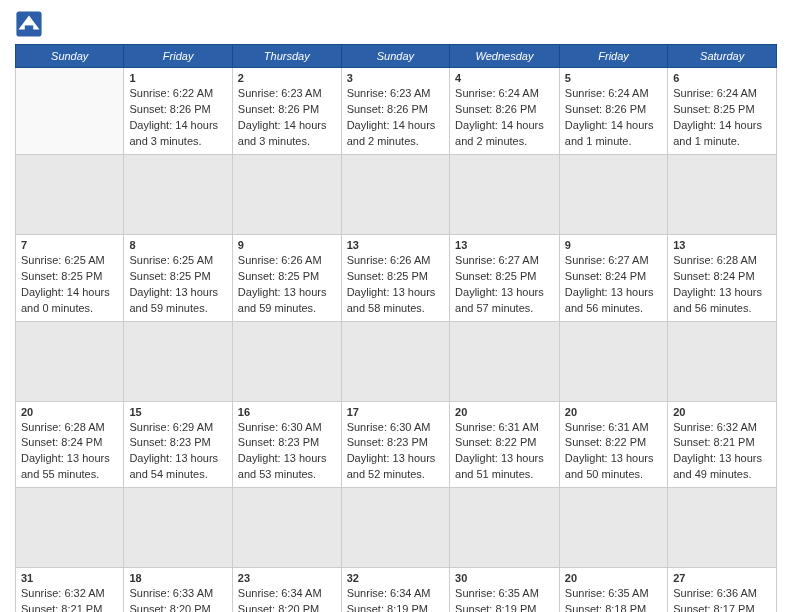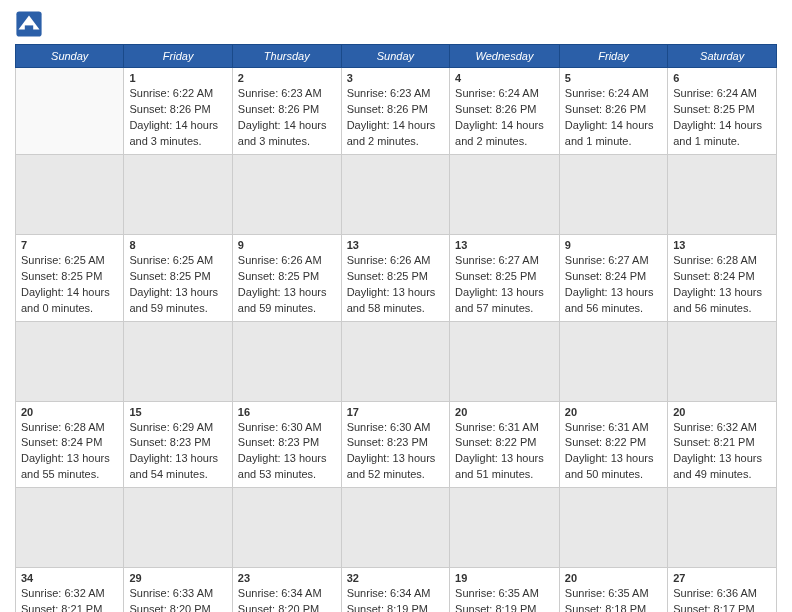--- a/index.html
+++ b/index.html
@@ -242,37 +242,37 @@
           <td></td>
           <td></td>
           <td></td>
           <td></td>
           <td></td>
           <td></td>
           <td></td>
         </tr>
         <tr>
           <td>
-            <div class="day-number">34</div>
+            <div class="day-number">31</div>
             <div class="day-info">Sunrise: 6:32 AM<br>Sunset: 8:21 PM<br>Daylight: 13 hours and 48 minutes.</div>
           </td>
           <td>
-            <div class="day-number">29</div>
+            <div class="day-number">18</div>
             <div class="day-info">Sunrise: 6:33 AM<br>Sunset: 8:20 PM<br>Daylight: 13 hours and 47 minutes.</div>
           </td>
           <td>
             <div class="day-number">23</div>
             <div class="day-info">Sunrise: 6:34 AM<br>Sunset: 8:20 PM<br>Daylight: 13 hours and 46 minutes.</div>
           </td>
           <td>
             <div class="day-number">32</div>
             <div class="day-info">Sunrise: 6:34 AM<br>Sunset: 8:19 PM<br>Daylight: 13 hours and 45 minutes.</div>
           </td>
           <td>
-            <div class="day-number">19</div>
+            <div class="day-number">30</div>
             <div class="day-info">Sunrise: 6:35 AM<br>Sunset: 8:19 PM<br>Daylight: 13 hours and 43 minutes.</div>
           </td>
           <td>
             <div class="day-number">20</div>
             <div class="day-info">Sunrise: 6:35 AM<br>Sunset: 8:18 PM<br>Daylight: 13 hours and 42 minutes.</div>
           </td>
           <td>
             <div class="day-number">27</div>
             <div class="day-info">Sunrise: 6:36 AM<br>Sunset: 8:17 PM<br>Daylight: 13 hours and 41 minutes.</div>
           </td>

